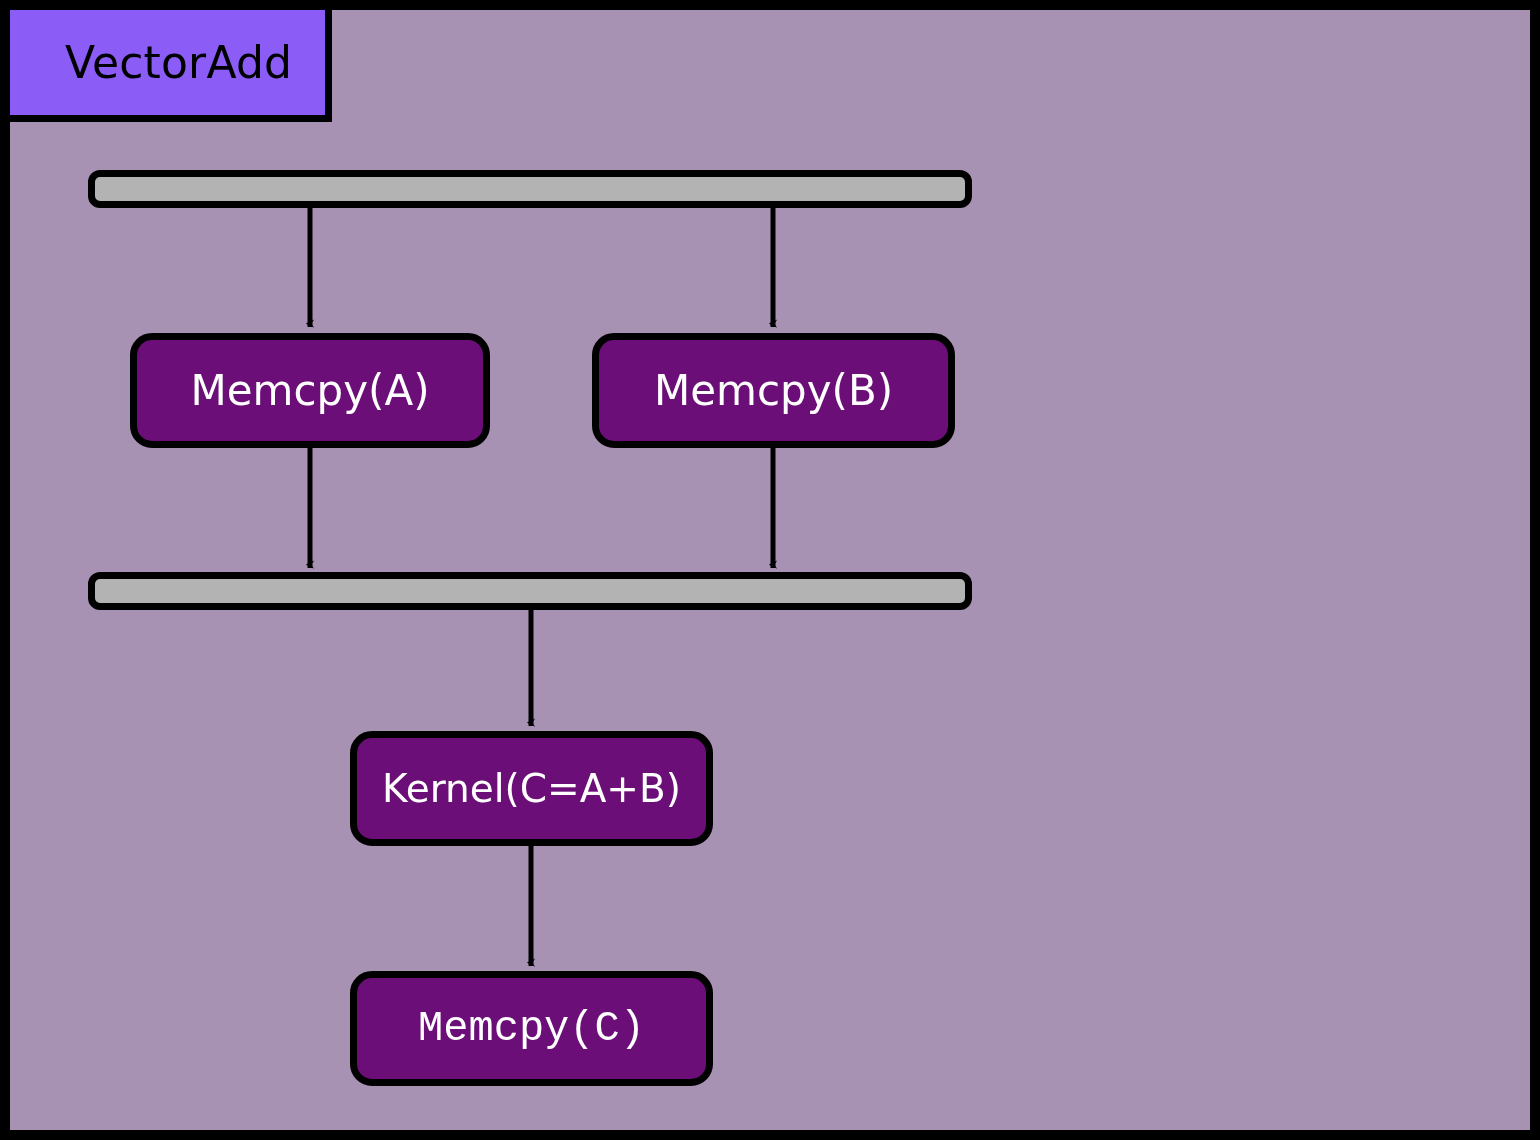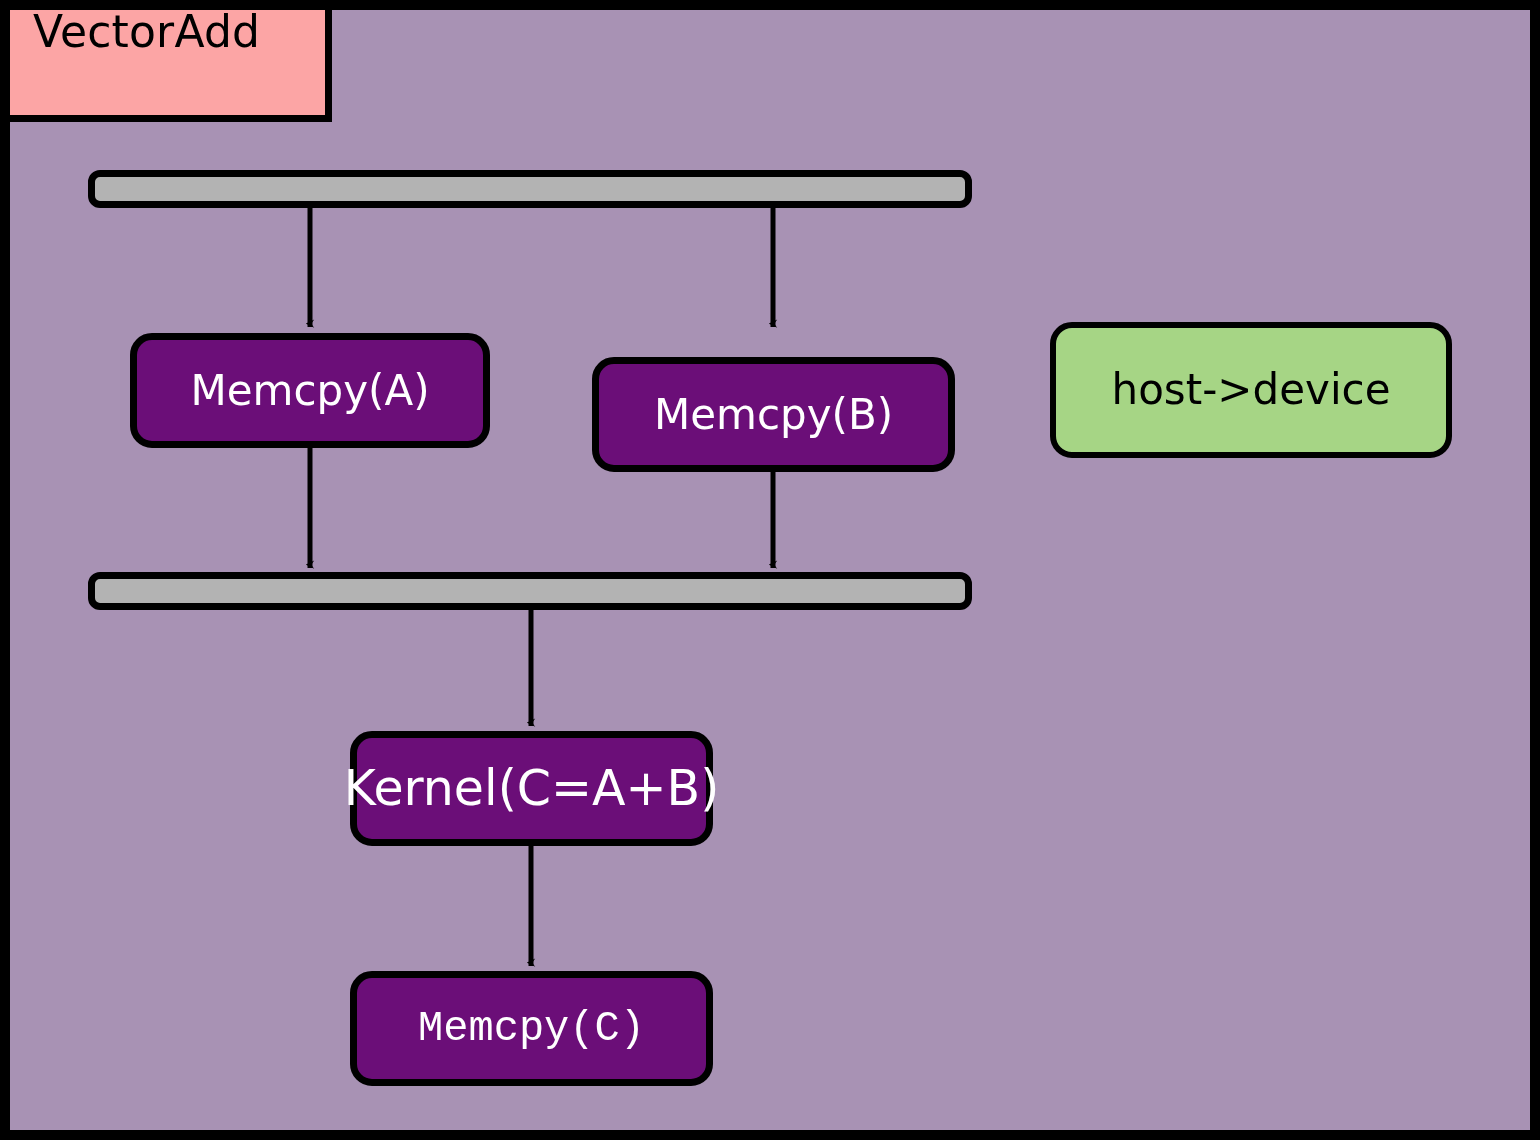--- a/index.html
+++ b/index.html
@@ -30,27 +30,27 @@
     background: #a892b4;
     box-sizing: border-box;
   }
   
   #cluster-title-tab {
     position: absolute;
     left: 0px;
     top: 0px;
     width: 322px;
     height: 112px;
-    background: #fca5a5;
+    background: #8b5cf6;
     border-right: 7px solid #000000;
     border-bottom: 7px solid #000000;
     box-sizing: border-box;
     display: flex;
-    align-items: flex-start;
-    padding-left: 23px;
+    align-items: center;
+    padding-left: 55px;
   }
   #cluster-title-tab .tab-text {
     font-size: 44px;
     color: #000000;
     line-height: 1;
     letter-spacing: 0.2px;
   }
 
   
   .node {
@@ -144,33 +144,30 @@
     </svg>
 
     <div class="node node-bar" style="left:78px; top:160px; width:884px; height:38px;">
       <span></span>
     </div>
 
     <div class="node node-proc" style="left:120px; top:323px; width:360px; height:115px;">
       <span>Memcpy(A)</span>
     </div>
 
-    <div class="node node-proc" style="left:582px; top:323px; width:363px; height:115px;margin-top:24px;">
+    <div class="node node-proc" style="left:582px; top:323px; width:363px; height:115px;">
       <span>Memcpy(B)</span>
     </div>
 
-    <div class="node node-note" style="left:1040px; top:312px; width:402px; height:136px;">
-      <span>host-&gt;device</span>
-    </div>
 
     <div class="node node-bar" style="left:78px; top:562px; width:884px; height:38px;">
       <span></span>
     </div>
 
-    <div class="node node-proc" style="left:340px; top:721px; width:363px; height:115px; font-size:49px;">
+    <div class="node node-proc" style="left:340px; top:721px; width:363px; height:115px; font-size:39px;">
       <span>Kernel(C=A+B)</span>
     </div>
 
 
     <div class="node node-proc" style="left:340px; top:961px; width:363px; height:115px;font-family:Liberation Mono, monospace;">
       <span>Memcpy(C)</span>
     </div>
 
 
   </div>

